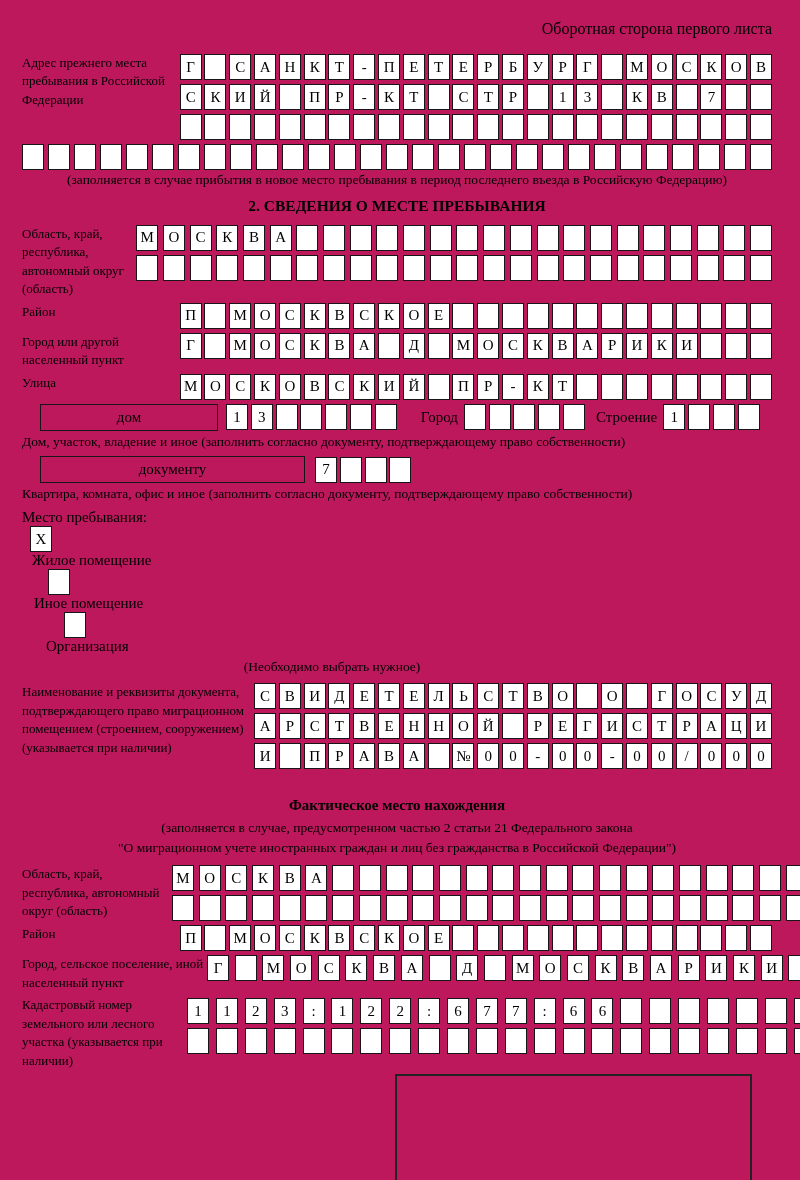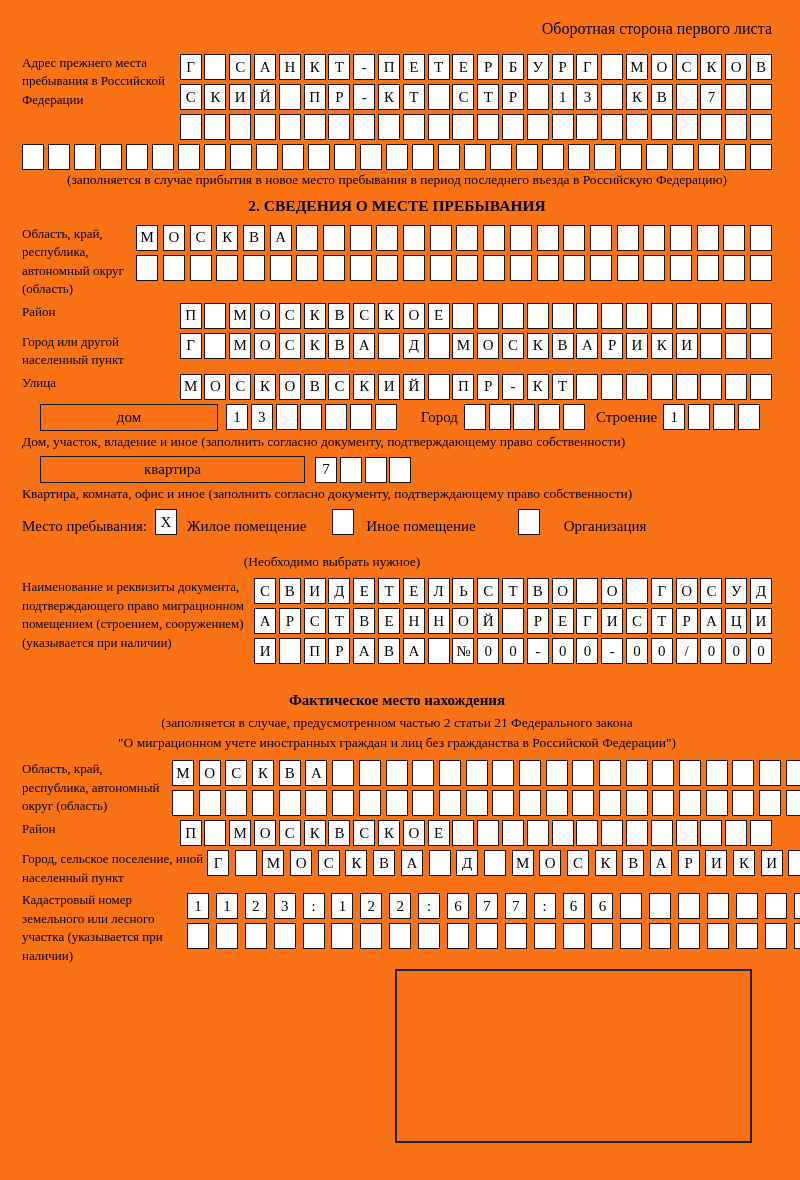--- a/index.html
+++ b/index.html
@@ -1,18 +1,18 @@
 <!DOCTYPE html>
 <html><head>
 <meta charset="utf-8">
 <style>
   html,body { margin:0; padding:0; background:#fff; }
   .page {
     position:relative; width:800px; height:1180px; box-sizing:border-box;
-    padding:14px 28px 8px 22px; background:#f97316; color:#000;
+    padding:14px 28px 8px 22px; background:#be185d; color:#000;
     font-family:"Liberation Serif","DejaVu Serif",serif; overflow:hidden;
   }
   .hdr { text-align:right; font-size:16px; margin:6px 0 16px 0; }
 
   .group { display:flex; align-items:flex-start; margin-bottom:4px; }
   .group.vcenter { }
   .label { font-size:13px; line-height:1.42; flex:0 0 auto; }
   .w150 { width:150px; } .w112 { width:112px; } .w152 { width:152px; }
   .w230 { width:230px; } .w165 { width:165px; } .w185 { width:185px; }
 
@@ -33,21 +33,21 @@
   .sub-title { text-align:center; font-weight:bold; font-size:15px; margin:28px 0 4px 0; }
   .sub-note { text-align:center; font-size:13.5px; line-height:1.45; margin-bottom:8px; }
 
   .named-box {
     box-sizing:border-box; height:27px; border:1.7px solid #161616;
     display:flex; align-items:center; justify-content:center; font-size:15px; flex:0 0 auto;
   }
   .dom-row, .kv-row { display:flex; align-items:center; margin-bottom:3px;padding-left:18px; }
   .inline-lbl { font-size:15px; flex:0 0 auto; }
 
-  .mesto-row { display:flex; align-items:flex-end; margin:4px 0 19px 0; font-size:15px; }
+  .mesto-row { display:flex; align-items:flex-start; margin:4px 0 4px 0; font-size:15px;flex-direction:column; }
   .mesto-note { margin:1px 0 8px 170px; width:280px; text-align:center; font-size:13.5px; }
 
   .mark-wrap { margin-top:4px; }
   .mark-box {
     box-sizing:border-box; width:357px; height:174px; border:2px solid #222;
     margin-left:auto; margin-right:20px;
   }
   .mt8 { margin-top:2px; }
 </style>
 </head>
@@ -346,21 +346,21 @@
     <div class="cells" style="margin-left:6px;">
         <span class="cell">1</span>
         <span class="cell"></span>
         <span class="cell"></span>
         <span class="cell"></span>
       </div>
   </div>
   <div class="note">Дом, участок, владение и иное (заполнить согласно документу, подтверждающему право собственности)</div>
 
   <div class="kv-row">
-    <div class="named-box" style="width:265px;">квартира</div>
+    <div class="named-box" style="width:265px;">документу</div>
     <div class="cells" style="margin-left:10px;">
         <span class="cell">7</span>
         <span class="cell"></span>
         <span class="cell"></span>
         <span class="cell"></span>
       </div>
   </div>
   <div class="note">Квартира, комната, офис и иное (заполнить согласно документу, подтверждающему право собственности)</div>
 
   <div class="mesto-row">

